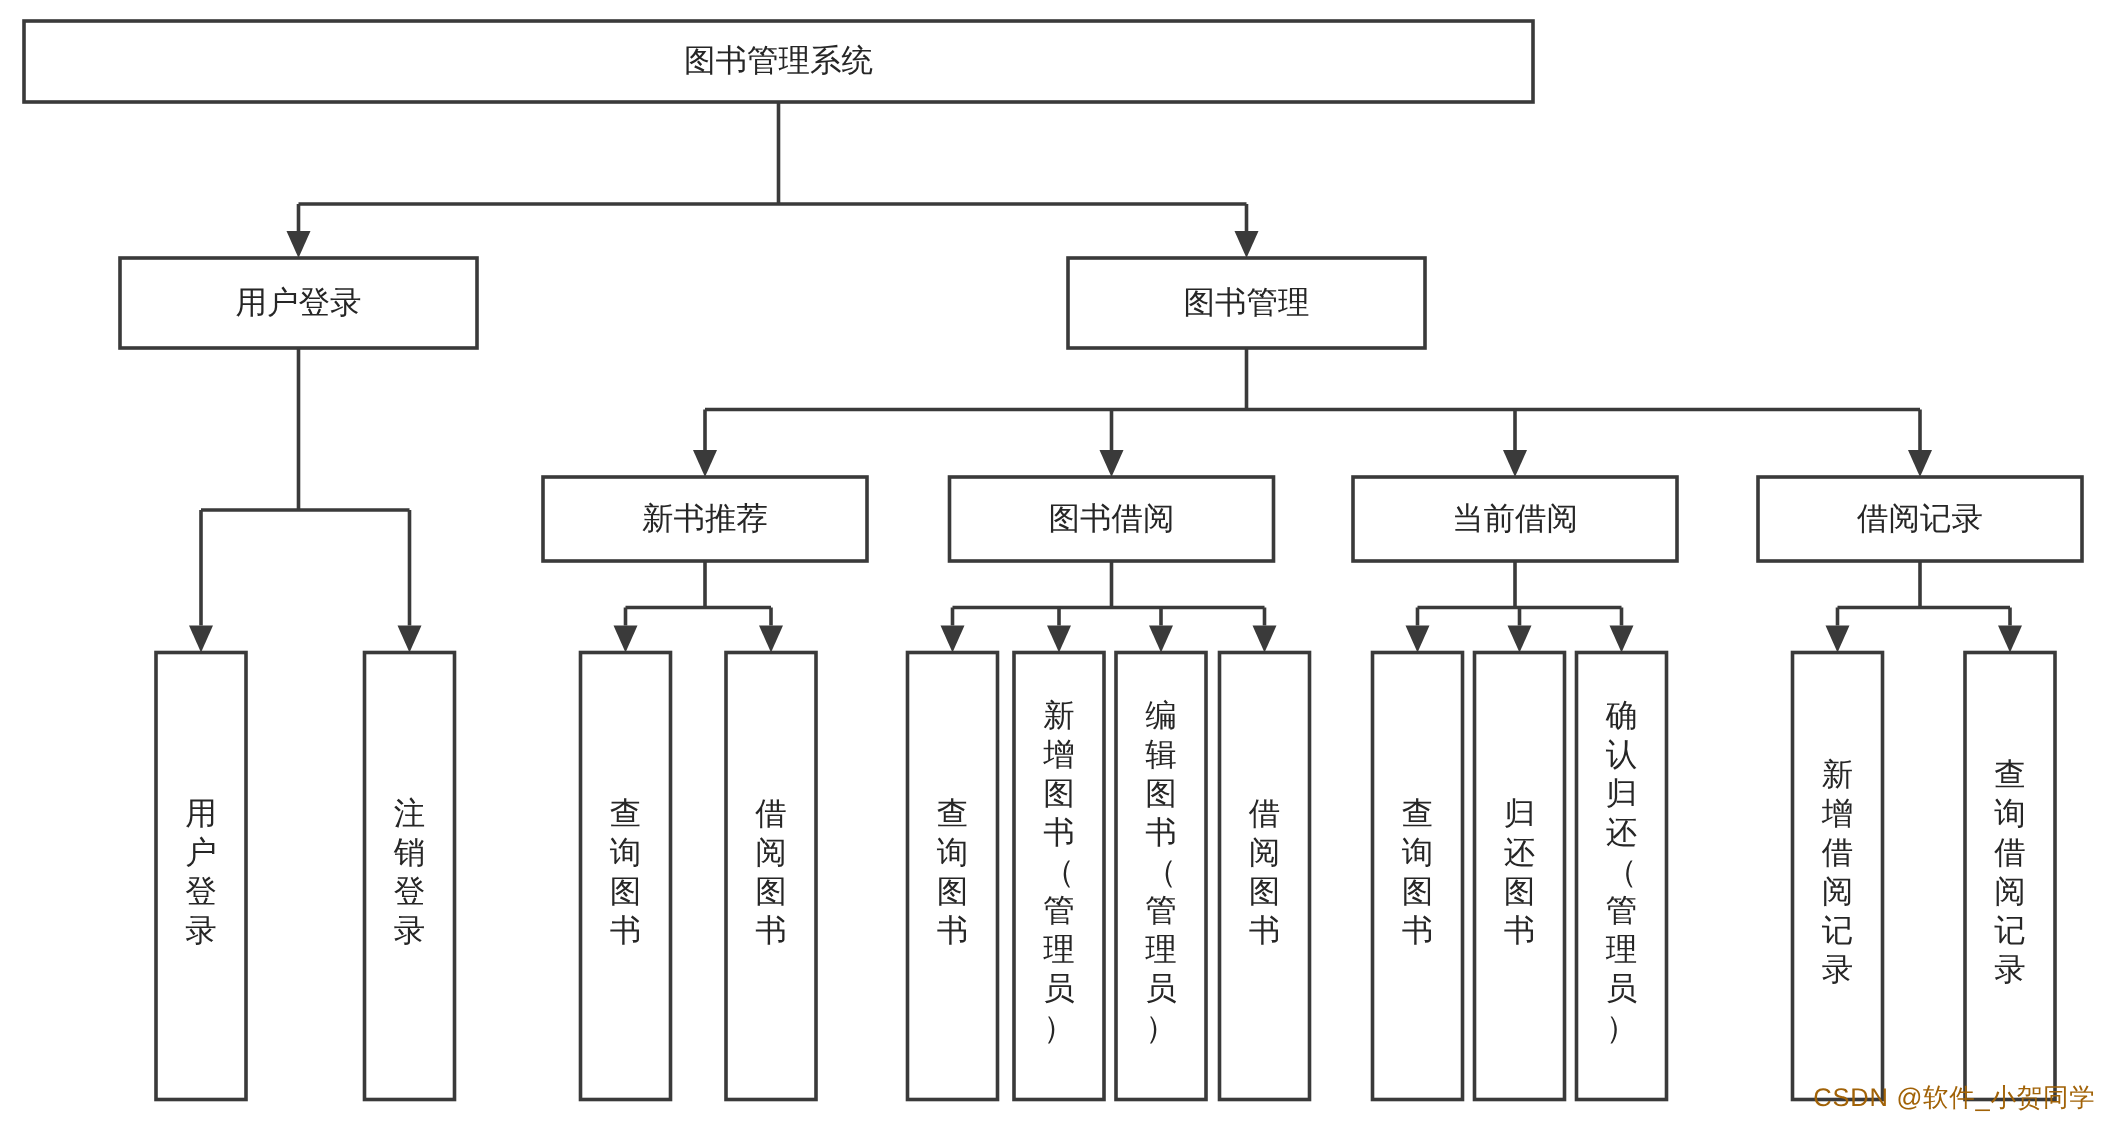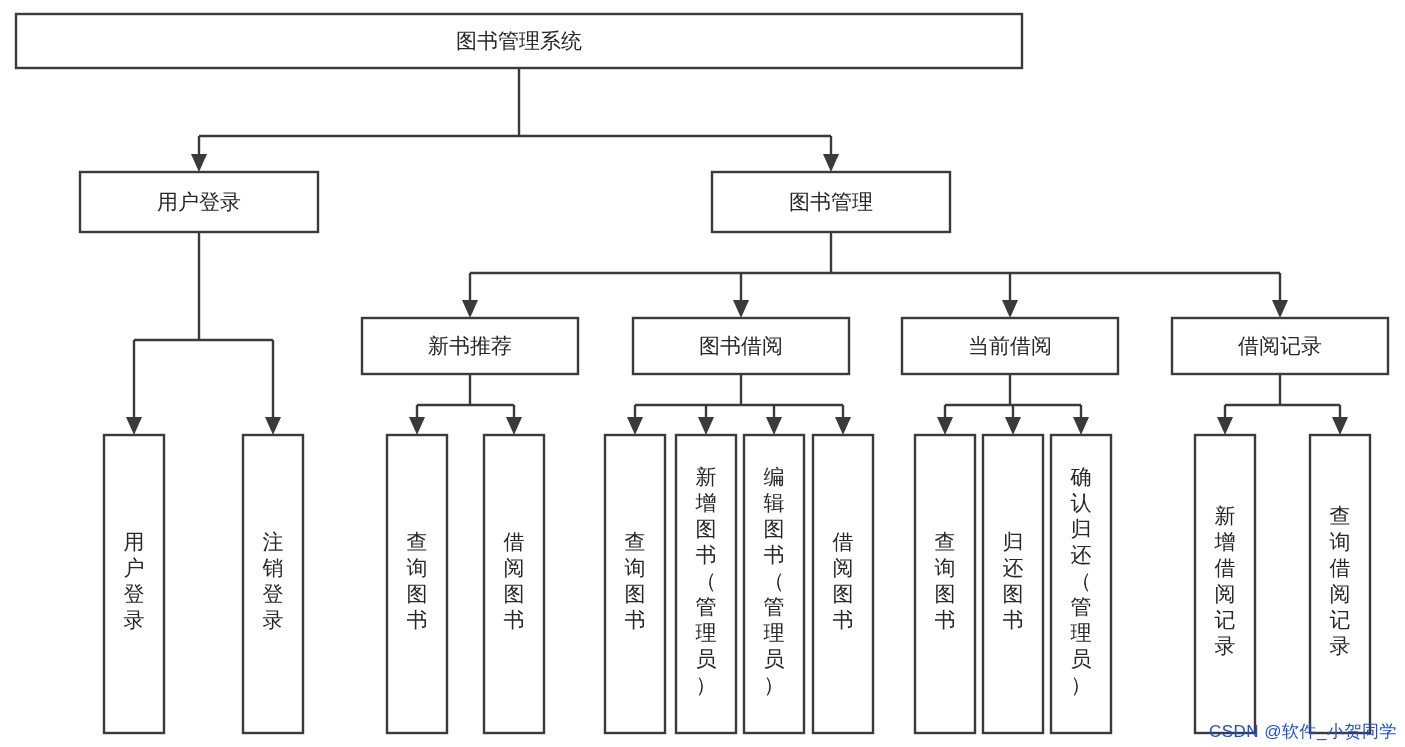--- a/index.html
+++ b/index.html
@@ -53,21 +53,21 @@
     font-family: "Liberation Sans", "DejaVu Sans", sans-serif;
     font-size: 21px;
     text-anchor: middle;
   }
   .watermark {
     position: absolute;
     right: 8px;
     bottom: 4px;
     font-family: "Liberation Sans", "DejaVu Sans", sans-serif;
     font-size: 17px;
-    color: #1d4ed8;
+    color: #a16207;
     letter-spacing: 0.5px;
     white-space: nowrap;
     user-select: none;
   }
 </style>
 </head>
 <body>
 
 <div id="diagram-root">
   <svg class="flow" viewBox="0 0 1405 747">

